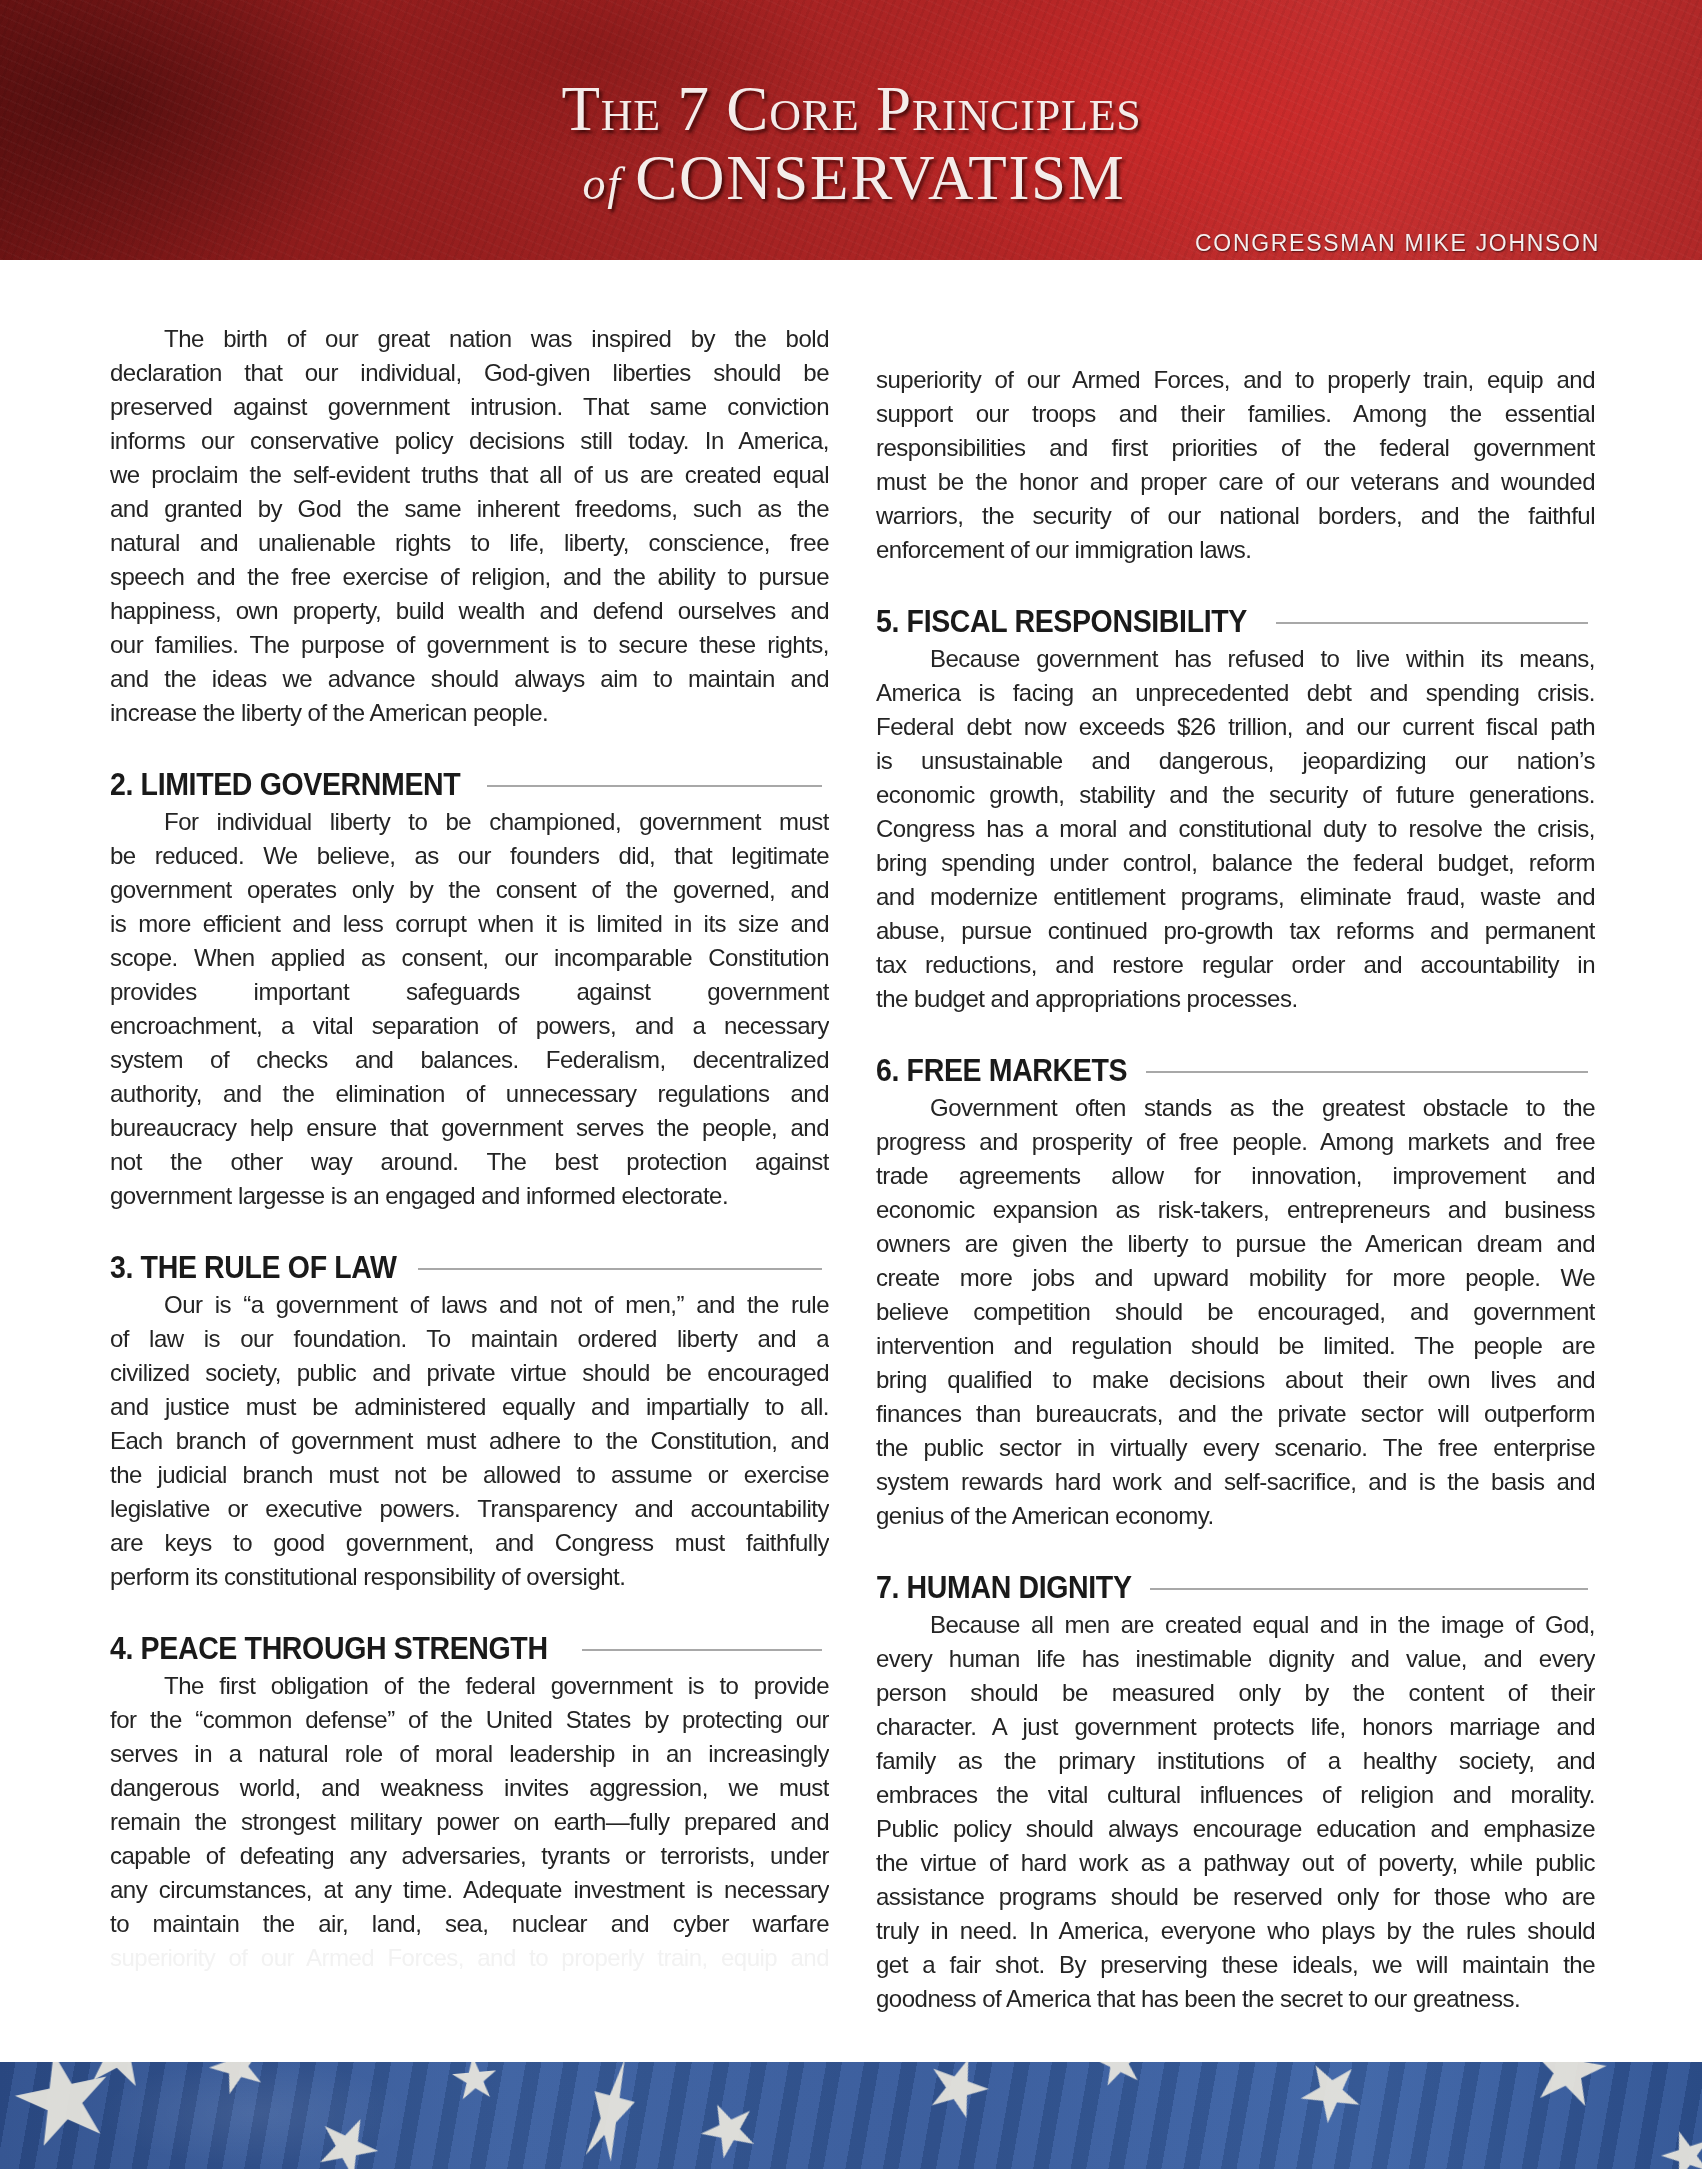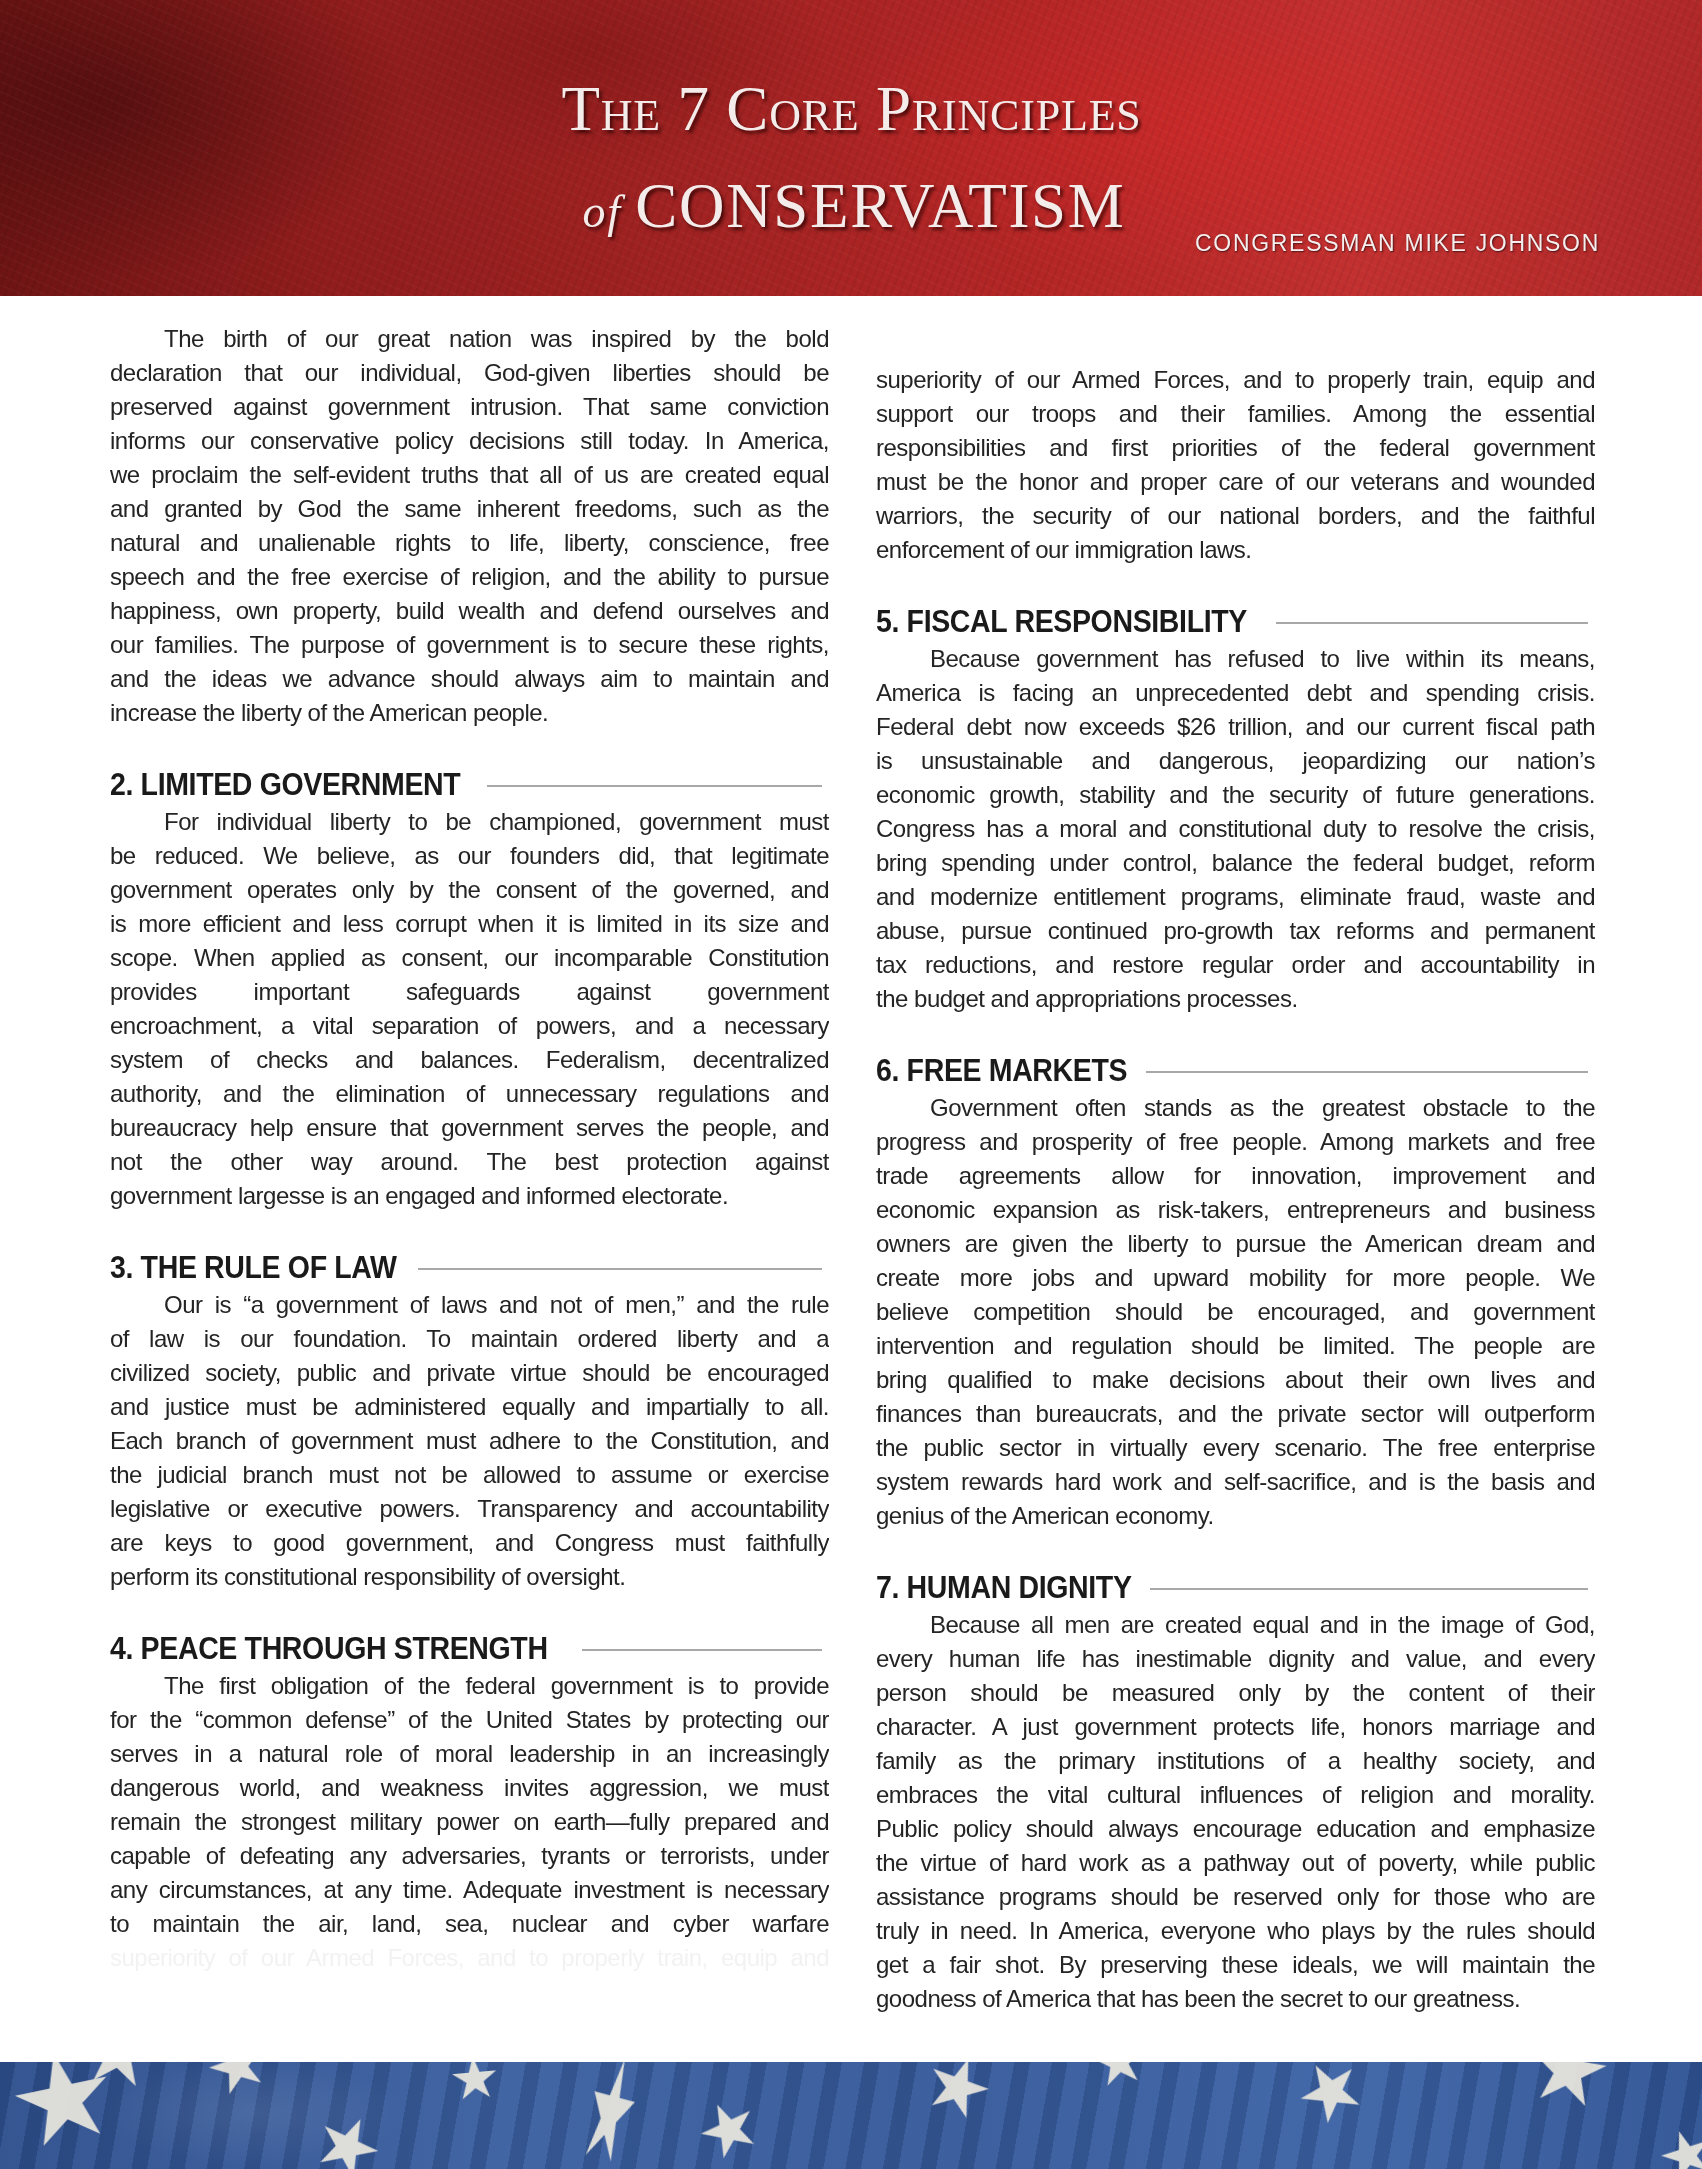--- a/index.html
+++ b/index.html
@@ -3,41 +3,41 @@
 <meta charset="utf-8">
 <style>
   html, body { margin: 0; padding: 0; }
   body {
     width: 1703px; height: 2170px; position: relative; overflow: hidden;
     background: #ffffff;
     font-family: "Liberation Sans", sans-serif;
     color: #1f1f1f;
   }
   .header {
-    position: absolute; left: 0; top: 0; width: 1703px; height: 296px;
+    position: absolute; left: 0; top: 0; width: 1703px; height: 260px;
     background:
       radial-gradient(ellipse 593px 220px at 1229px 127px, rgba(214,40,40,0.55), rgba(0,0,0,0) 70%),
       radial-gradient(ellipse 441px 254px at 102px 102px, rgba(60,10,10,0.55), rgba(0,0,0,0) 70%),
       radial-gradient(ellipse 339px 170px at 593px 51px, rgba(120,20,20,0.45), rgba(0,0,0,0) 70%),
       linear-gradient(90deg, #6e1414 0%, #8f1c1c 18%, #a12222 40%, #b52626 62%, #c23030 80%, #b02828 100%);
   }
   .header::after {
     content: ""; position: absolute; inset: 0;
     background:
       repeating-linear-gradient(112deg, rgba(0,0,0,0.05) 0 2.5px, rgba(0,0,0,0) 2.5px 7.6px),
       repeating-linear-gradient(24deg, rgba(255,255,255,0.025) 0 1.7px, rgba(0,0,0,0) 1.7px 9.3px);
     pointer-events: none;
   }
   .title-wrap {
     position: absolute; left: 0; width: 1703px; top: 75px; text-align: center; z-index: 2;
     font-family: "Liberation Serif", serif; color: #f4ecea;
     text-shadow: 2.5px 3.4px 3.4px rgba(40,0,0,0.75);
   }
   .title-line1 { font-size: 63px; letter-spacing: 0.8px; line-height: 68px; font-variant: small-caps; }
-  .title-line2 { font-size: 63px; letter-spacing: 1.7px; line-height: 71px; padding-left: 5px; margin-top: 28px; }
+  .title-line2 { font-size: 63px; letter-spacing: 1.7px; line-height: 71px; padding-left: 5px; }
   .title-of { font-style: italic; font-size: 46px; margin-right: 13.6px; }
   .author {
     position: absolute; right: 103px; top: 230px; z-index: 2;
     font-size: 23px; letter-spacing: 1.7px; color: #f6eeee;
     text-shadow: 0.8px 0.8px 1.7px rgba(0,0,0,0.6);
   }
   .footer {
     position: absolute; left: 0; top: 2062px; width: 1703px; height: 108px;
     background:
       radial-gradient(ellipse 220px 76px at 254px 51px, rgba(255,255,255,0.08), rgba(0,0,0,0) 70%),

